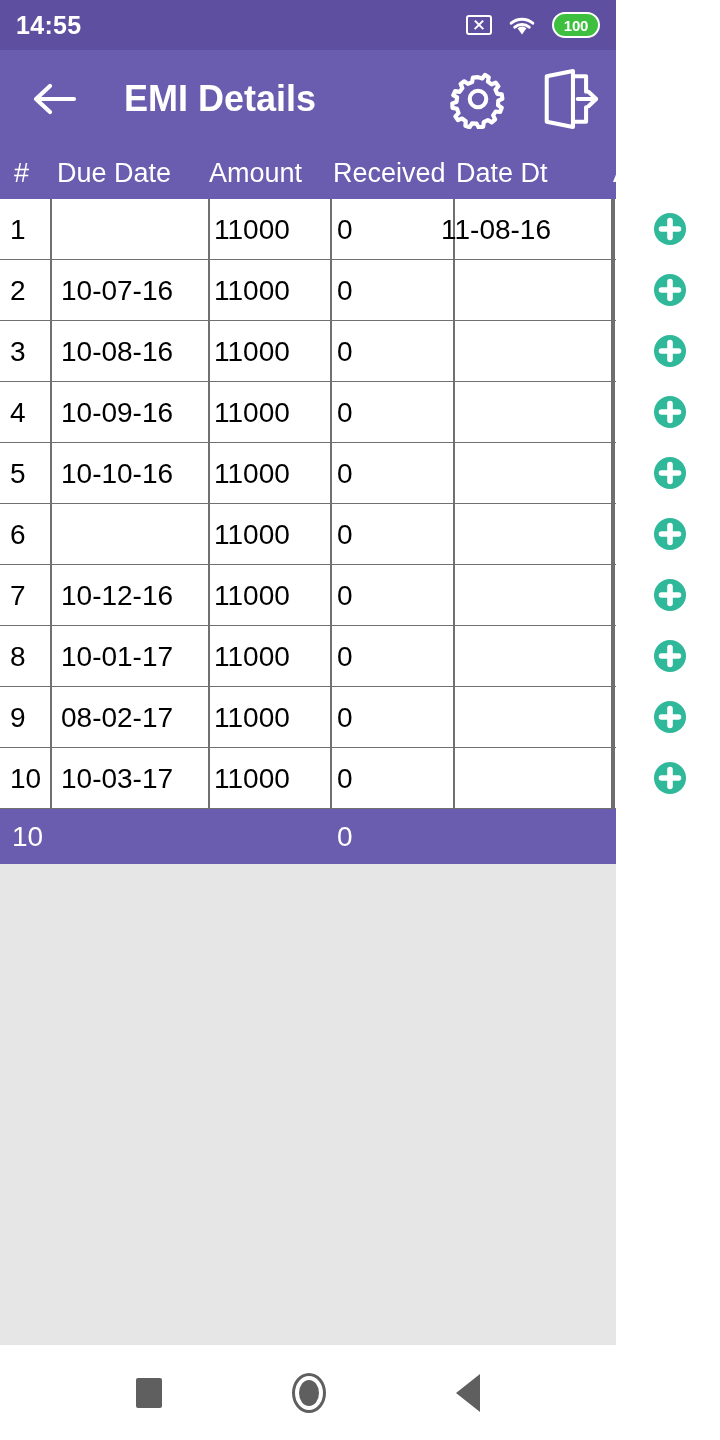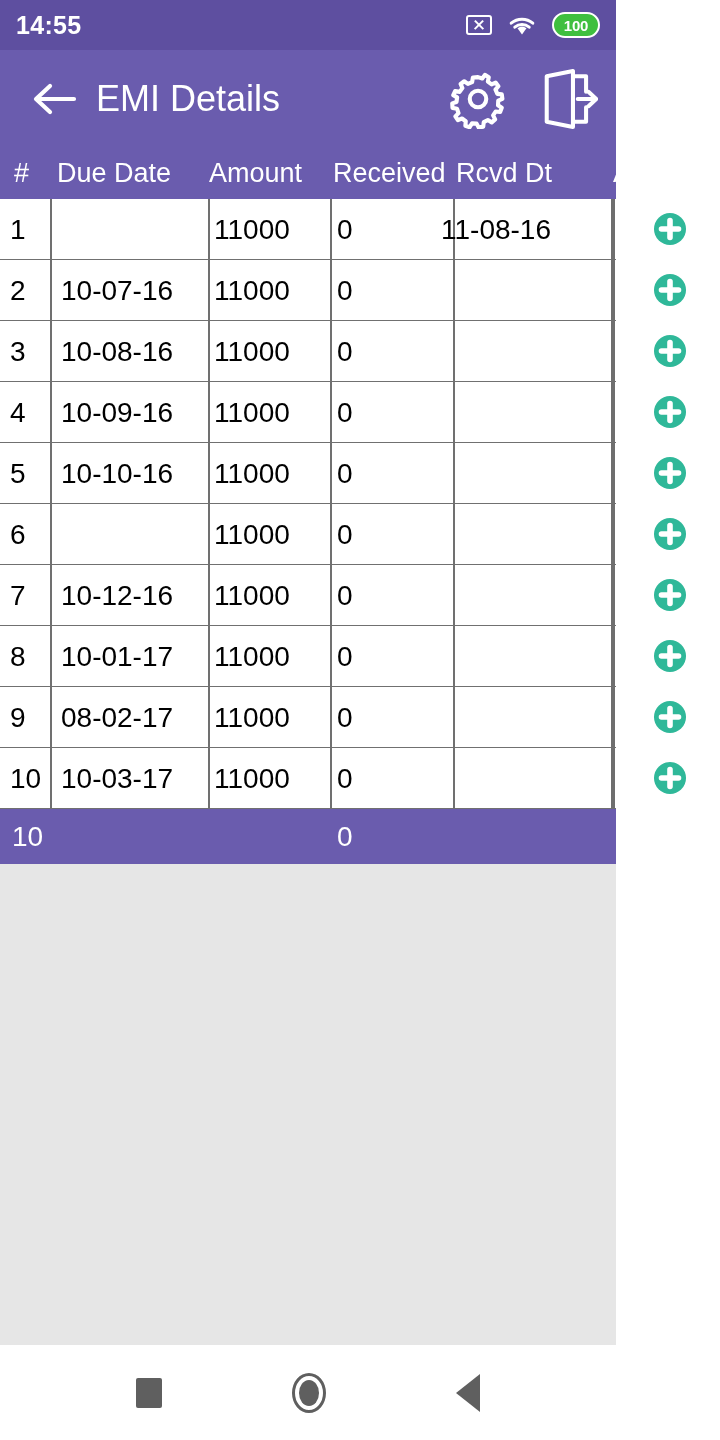--- a/index.html
+++ b/index.html
@@ -84,22 +84,22 @@
     background: #6a5cae;
     display: flex;
     align-items: center;
     padding: 0 18px 0 30px;
     flex: 0 0 97px;
   }
   .back-arrow { width: 48px; height: 40px; flex: 0 0 auto; cursor: pointer; }
   .app-title {
     color: #ffffff;
     font-size: 36px;
-    font-weight: normal;
-    margin-left: 18px;
+    font-weight: bold;
+    margin-left: 46px;
     white-space: nowrap;
   }
   .appbar-spacer { flex: 1 1 auto; }
   .appbar-actions { display: flex; align-items: center; gap: 28px; }
   .gear-icon { width: 60px; height: 60px; cursor: pointer; }
   .logout-icon { width: 62px; height: 62px; cursor: pointer; }
 
   
   .table-head {
     background: #6a5cae;
@@ -287,21 +287,21 @@
         <path d="M35 26 H50 M44 20 L50.5 26 L44 32" fill="none" stroke="#ffffff" stroke-width="3.4" stroke-linecap="round" stroke-linejoin="round"></path>
       </svg>
     </div>
   </div>
 
   <div class="table-head">
     <div class="hcell h-num">#</div>
     <div class="hcell h-due">Due Date</div>
     <div class="hcell h-amt">Amount</div>
     <div class="hcell h-recv">Received</div>
-    <div class="hcell h-rdt">Rcvd Dt</div>
+    <div class="hcell h-rdt">Date Dt</div>
     <div class="hcell h-action">Amount</div>
   </div>
 
   <div class="table-body" id="table-body">
     <div class="trow">
         <div class="vline v1"></div>
         <div class="vline v2"></div>
         <div class="vline v3"></div>
         <div class="vline v4"></div>
         <div class="cell c-num">1</div>

